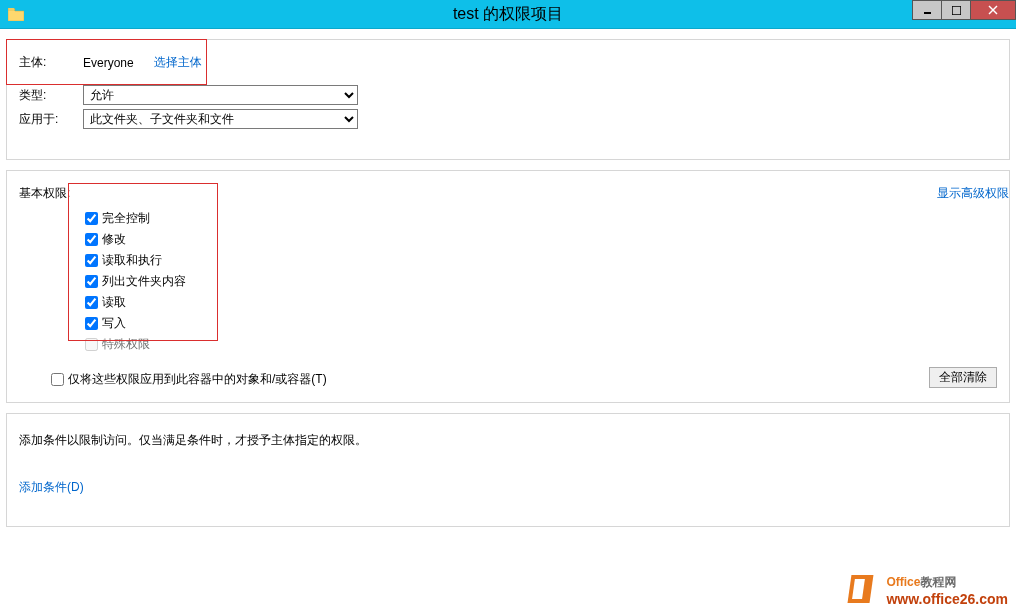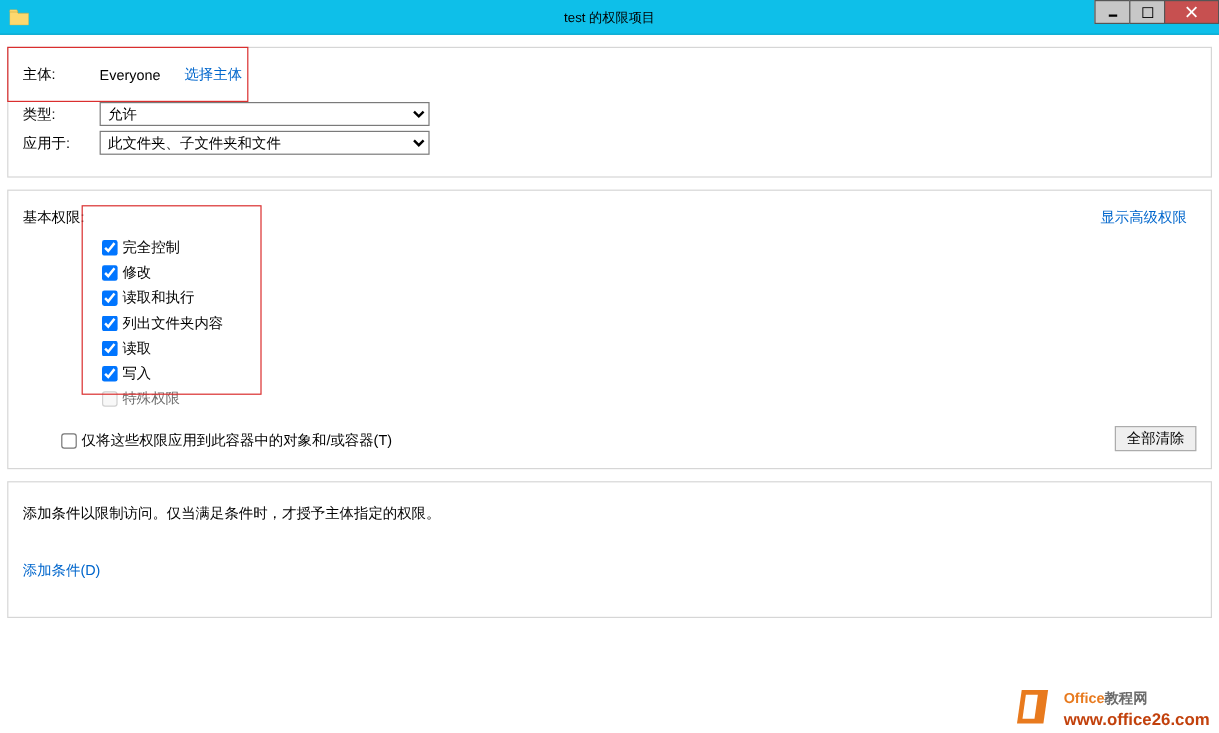--- a/index.html
+++ b/index.html
@@ -27,21 +27,21 @@
     .title-icon {
       width: 16px;
       height: 13px;
       margin-left: 8px;
     }
     .title-text {
       position: absolute;
       left: 50%;
       transform: translateX(-50%);
       color: #000;
-      font-size: 11px;
+      font-size: 16px;
     }
     .window-controls {
       position: absolute;
       right: 0;
       top: 0;
       display: flex;
       height: 20px;
     }
     .win-btn {
       width: 30px;
@@ -104,21 +104,21 @@
       border: 1px solid #D6D6D6;
       margin-top: 10px;
       padding: 14px 12px;
       position: relative;
     }
     .basic-perm-label {
       margin-bottom: 6px;
     }
     .show-advanced {
       position: absolute;
-      right: 20px;
+      right: 0;
       top: 14px;
       color: #0066CC;
       cursor: pointer;
       text-align: center;
     }
     .perm-list {
       margin-left: 66px;
     }
     .perm-item {
       display: flex;
@@ -218,21 +218,21 @@
       <span class="field-label">主体:</span>
       <span>Everyone</span>
       <span class="link">选择主体</span>
     </div>
     <div class="form-row">
       <span class="field-label">类型:</span>
       <select>
         <option>允许</option>
       </select>
     </div>
-    <div class="form-row" style="margin-bottom:4px;">
+    <div class="form-row" style="margin-bottom:16px;">
       <span class="field-label">应用于:</span>
       <select>
         <option>此文件夹、子文件夹和文件</option>
       </select>
     </div>
   </div>
 
   <div class="group2">
     <div class="basic-perm-label">基本权限:</div>
     <span class="show-advanced link">显示高级权限</span>

